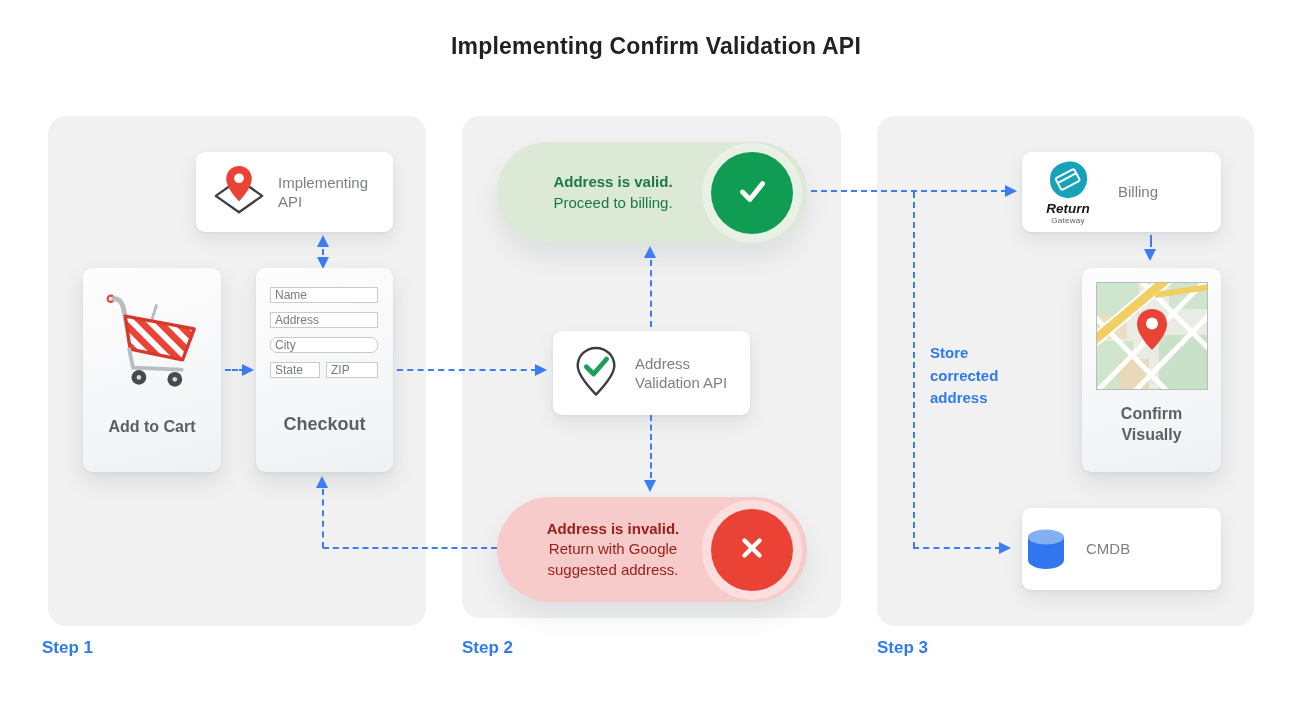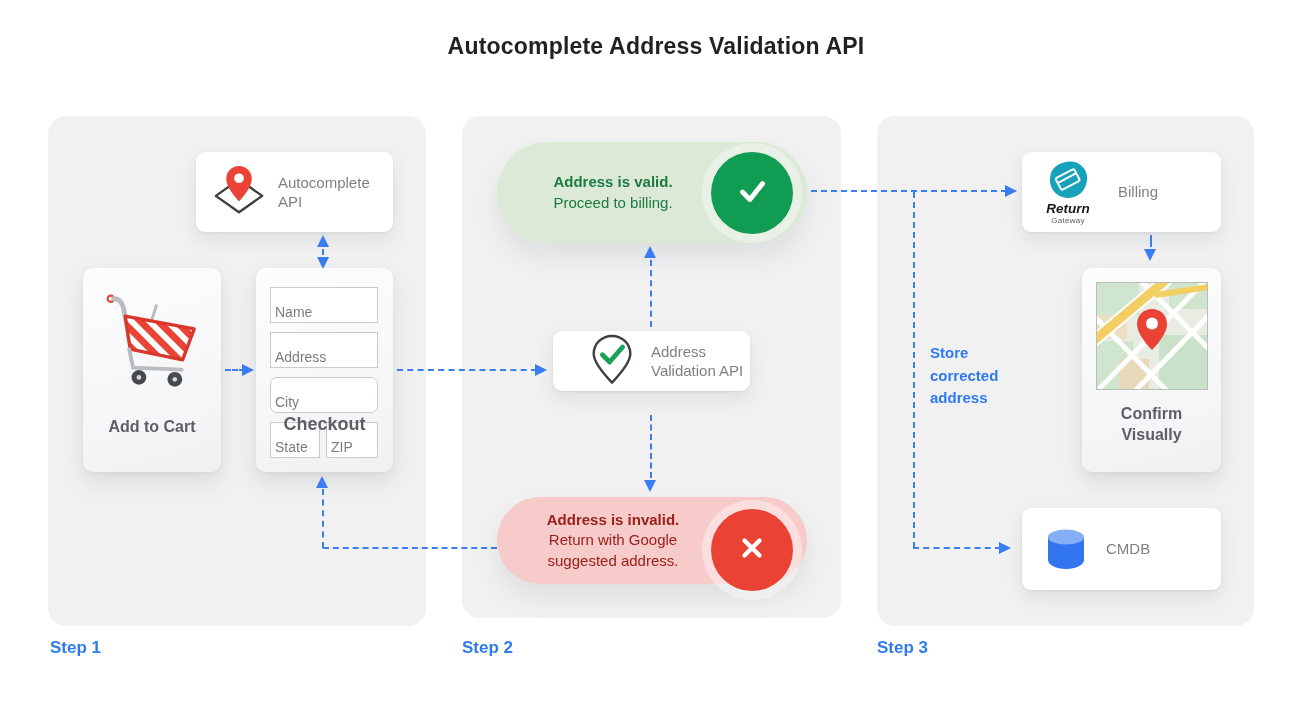--- a/index.html
+++ b/index.html
@@ -35,21 +35,21 @@
     box-shadow:0 10px 22px rgba(60,64,67,.12), 0 2px 4px rgba(60,64,67,.06);
   }
   .card-text { font-size:15px; color:#7d8084; line-height:1.3; }
   .card-caption {
     position:absolute; left:0; width:100%; text-align:center;
     font-size:16px; font-weight:700; color:#5c6064; line-height:1.3;
   }
 
   .field {
     background:#fff; border:1.5px solid #c9cacc; height:16px;
-    font-size:14px; color:#797c80; padding:17px 4px; line-height:14px;
+    font-size:12px; color:#797c80; padding:0 4px; line-height:14px;
   }
 
   .pill {
     position:absolute; width:310px; border-radius:53px;
     box-shadow:0 14px 24px rgba(60,64,67,.10);
   }
   .pill-text {
     position:absolute; left:28px; top:0; width:176px; height:100%;
     display:flex; flex-direction:column; justify-content:center;
     text-align:center; font-size:15px; line-height:1.35;
@@ -73,39 +73,39 @@
     font-size:15px; font-weight:700; color:#2f7bed; line-height:1.5;
   }
 
   .logo-block { display:flex; flex-direction:column; align-items:center; width:68px; }
   .logo-title { font-size:13.5px; font-weight:800; font-style:italic; color:#17181a; margin-top:1px; }
   .logo-sub   { font-size:8px; color:#5a5e63; margin-top:0; letter-spacing:.3px;text-align:right; }
 </style>
 </head>
 <body>
 
-<div class="page-title">Autocomplete Address Validation API</div>
+<div class="page-title">Implementing Confirm Validation API</div>
 
 <div class="panel" style="left:48px; top:116px; width:378px; height:510px;"></div>
 <div class="panel" style="left:462px; top:116px; width:379px; height:502px;"></div>
 <div class="panel" style="left:877px; top:116px; width:377px; height:510px;"></div>
 
-<div class="step-label" style="left:50px;  top:638px;">Step 1</div>
+<div class="step-label" style="left:42px;  top:638px;">Step 1</div>
 <div class="step-label" style="left:462px; top:638px;">Step 2</div>
 <div class="step-label" style="left:877px; top:638px;">Step 3</div>
 
 <div class="card" style="left:196px; top:152px; width:197px; height:80px; padding-left:14px;">
   <span style="width:58px; height:58px; flex:0 0 auto;">
     <svg width="58" height="58" viewBox="0 0 60 60">
       <polygon points="30,17 54,34 30,51 6,34" fill="none" stroke="#3c4043" stroke-width="2.4" stroke-linejoin="round"></polygon>
       <path d="M30,3 C22.6,3 16.8,8.9 16.8,16.2 C16.8,26.5 30,39.5 30,39.5 C30,39.5 43.2,26.5 43.2,16.2 C43.2,8.9 37.4,3 30,3 Z" fill="#ea4335"></path>
       <circle cx="30" cy="15.8" r="5" fill="#fff"></circle>
     </svg>
   </span>
-  <span class="card-text" style="margin-left:10px; width:106px;">Autocomplete API</span>
+  <span class="card-text" style="margin-left:10px; width:106px;">Implementing API</span>
 </div>
 
 <div class="arr arr-up" style="left:317px; top:235px;"></div>
 <div class="dash-v" style="left:322px; top:249px; height:6px;"></div>
 <div class="arr arr-down" style="left:317px; top:257px;"></div>
 
 <div class="card-lite" style="left:83px; top:268px; width:138px; height:204px;">
   <span class="abs" style="left:13px; top:22px;">
     <svg width="112" height="100" viewBox="0 0 115 103">
       <defs>
@@ -161,34 +161,34 @@
       <svg width="38" height="38" viewBox="0 0 36 36">
         <path d="M9,19 L16,26 L28,11" fill="none" stroke="#fff" stroke-width="4.6" stroke-linecap="round" stroke-linejoin="round"></path>
       </svg>
     </span>
   </div>
 </div>
 
 <div class="arr arr-up" style="left:644px; top:246px;"></div>
 <div class="dash-v" style="left:650px; top:260px; height:67px;"></div>
 
-<div class="card" style="left:553px; top:331px; width:197px; height:60px; padding-left:32px;">
+<div class="card" style="left:553px; top:331px; width:197px; height:84px; padding-left:16px;">
   <span style="width:54px; height:58px; flex:0 0 auto;">
     <svg width="54" height="58" viewBox="0 0 56 60">
       <path d="M28,4 C17.2,4 9,12.4 9,22.6 C9,31 17.5,41.5 28,52.5 C38.5,41.5 47,31 47,22.6 C47,12.4 38.8,4 28,4 Z" fill="#fff" stroke="#3c4043" stroke-width="2.5" stroke-linejoin="round"></path>
       <path d="M18,23.5 L25.5,31 L39,15.5" fill="none" stroke="#1aa157" stroke-width="5" stroke-linecap="round" stroke-linejoin="round"></path>
     </svg>
   </span>
   <span class="card-text" style="margin-left:12px; width:102px;">Address Validation API</span>
 </div>
 
 <div class="dash-v" style="left:650px; top:415px; height:63px;"></div>
 <div class="arr arr-down" style="left:644px; top:480px;"></div>
 
-<div class="pill" style="left:497px; top:497px; height:87px; background:#f8cbcb;">
+<div class="pill" style="left:497px; top:497px; height:105px; background:#f8cbcb;">
   <div class="pill-text" style="color:#9a2019;">
     <b>Address is invalid.</b>
     <span>Return with Google suggested address.</span>
   </div>
   <div class="pill-circle" style="top:11.5px; background:#ea4335;">
     <span>
       <svg width="34" height="34" viewBox="0 0 36 36">
         <path d="M10,10 L26,26 M26,10 L10,26" fill="none" stroke="#fff" stroke-width="4.6" stroke-linecap="round"></path>
       </svg>
     </span>
@@ -242,21 +242,21 @@
       <line x1="-6" y1="60" x2="82" y2="-14" stroke="#ffffff" stroke-width="13"></line>
       <line x1="-6" y1="60" x2="82" y2="-14" stroke="#f3cf63" stroke-width="9"></line>
       <line x1="58" y1="12" x2="112" y2="4" stroke="#f3cf63" stroke-width="6"></line>
       <path d="M55,26 C46.5,26 40,32.6 40,41 C40,52.5 55,67 55,67 C55,67 70,52.5 70,41 C70,32.6 63.5,26 55,26 Z" fill="#ea4335"></path>
       <circle cx="55" cy="40.5" r="6" fill="#fff"></circle>
     </svg>
   </span>
   <div class="card-caption" style="bottom:26px; padding:0 24px;">Confirm Visually</div>
 </div>
 
-<div class="card" style="left:1022px; top:508px; width:199px; height:82px; padding-left:20px;">
+<div class="card" style="left:1022px; top:508px; width:199px; height:82px; ">
   <span style="width:48px; height:48px; flex:0 0 auto;">
     <svg width="48" height="48" viewBox="0 0 48 48">
       <path d="M6,12 L6,35 C6,39.8 14,44 24,44 C34,44 42,39.8 42,35 L42,12 Z" fill="#3276ef"></path>
       <ellipse cx="24" cy="12" rx="18" ry="7.5" fill="#85aff5"></ellipse>
     </svg>
   </span>
   <span class="card-text" style="margin-left:16px;">CMDB</span>
 </div>
 
 </body></html>

